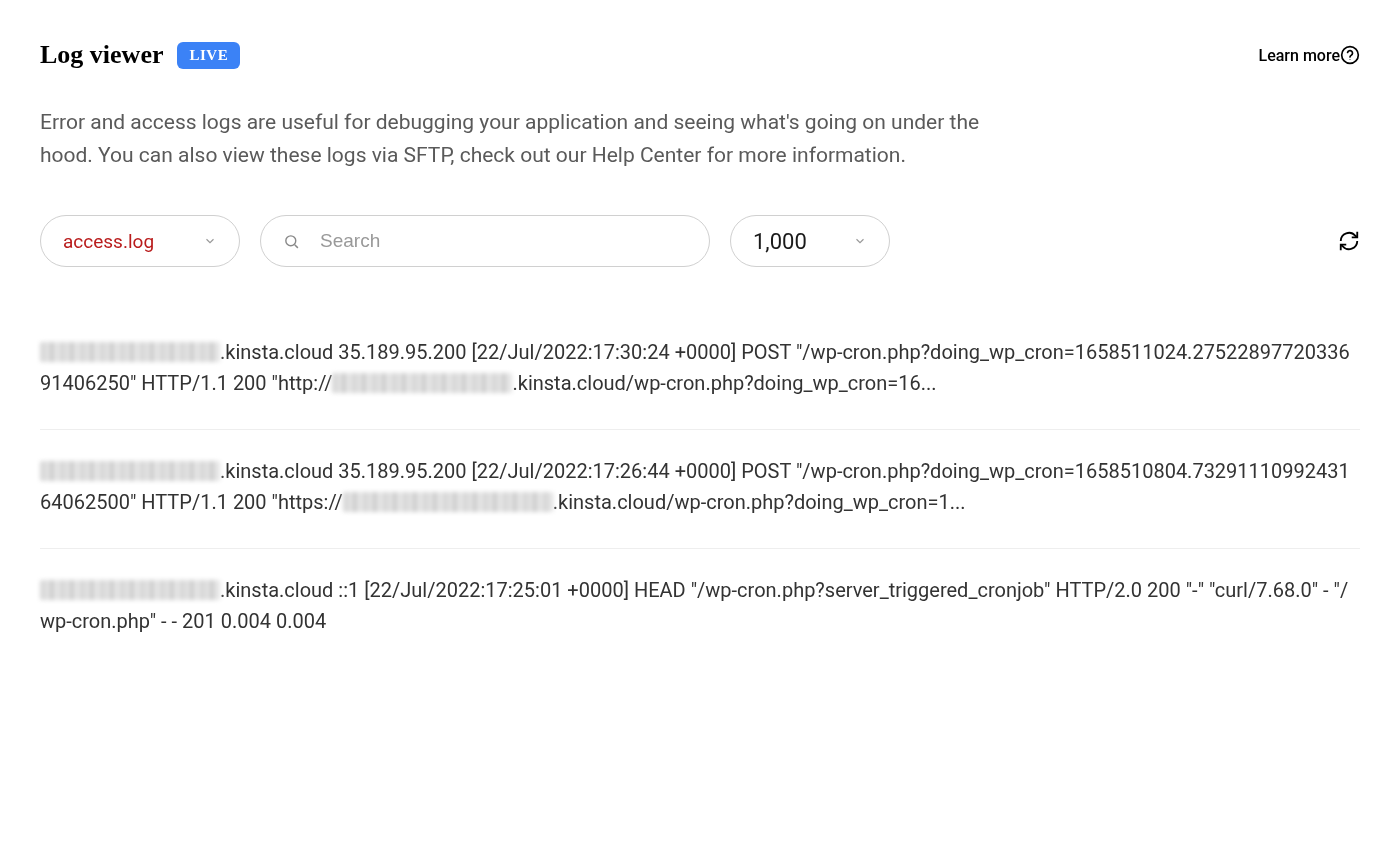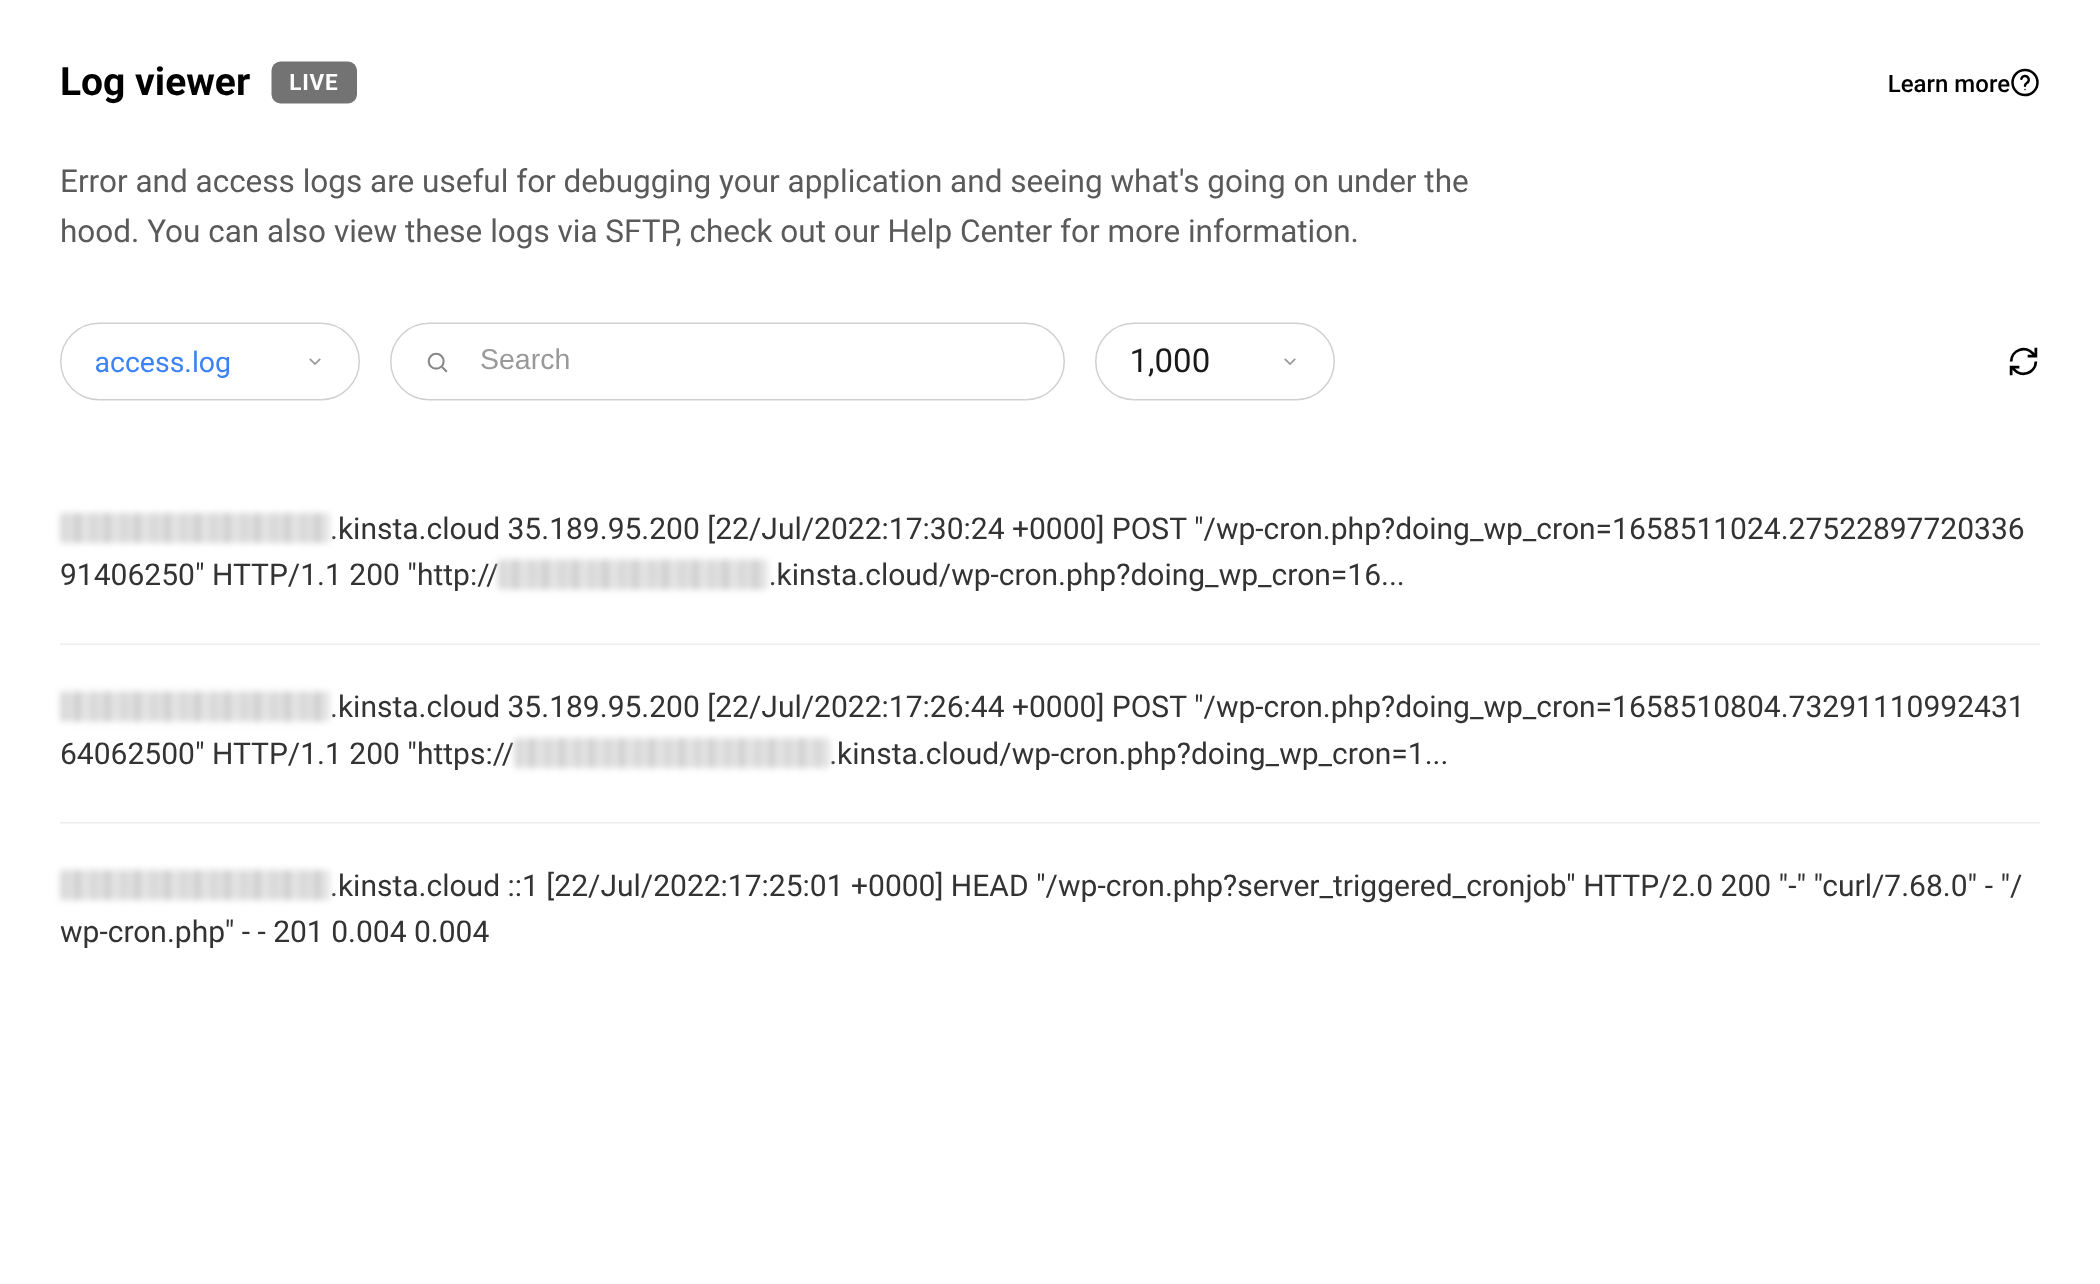--- a/index.html
+++ b/index.html
@@ -13,28 +13,29 @@
     .header-row {
       display: flex;
       align-items: center;
       justify-content: space-between;
       margin-bottom: 36px;
     }
     .header-left {
       display: flex;
       align-items: center;
       gap: 14px;
+      font-family: Liberation Serif, serif;
     }
     .page-title {
       font-size: 26px;
       font-weight: 700;
       color: #000;
     }
     .live-badge {
-      background: #737373;
+      background: #3b82f6;
       color: #fff;
       font-weight: 700;
       font-size: 15px;
       padding: 5px 12px;
       border-radius: 6px;
       letter-spacing: 0.5px;
     }
     .learn-more {
       display: flex;
       align-items: center;
@@ -68,21 +69,21 @@
       position: relative;
     }
     .select-wrap {
       width: 200px;
       padding: 0 22px;
       justify-content: space-between;
       cursor: pointer;
     }
     .select-wrap .label {
       font-size: 19px;
-      color: #3b82f6;
+      color: #b91c1c;
     }
     .chevron-down {
       width: 14px;
       height: 14px;
       stroke: #999;
       stroke-width: 2;
       fill: none;
     }
     .search-wrap {
       width: 450px;

